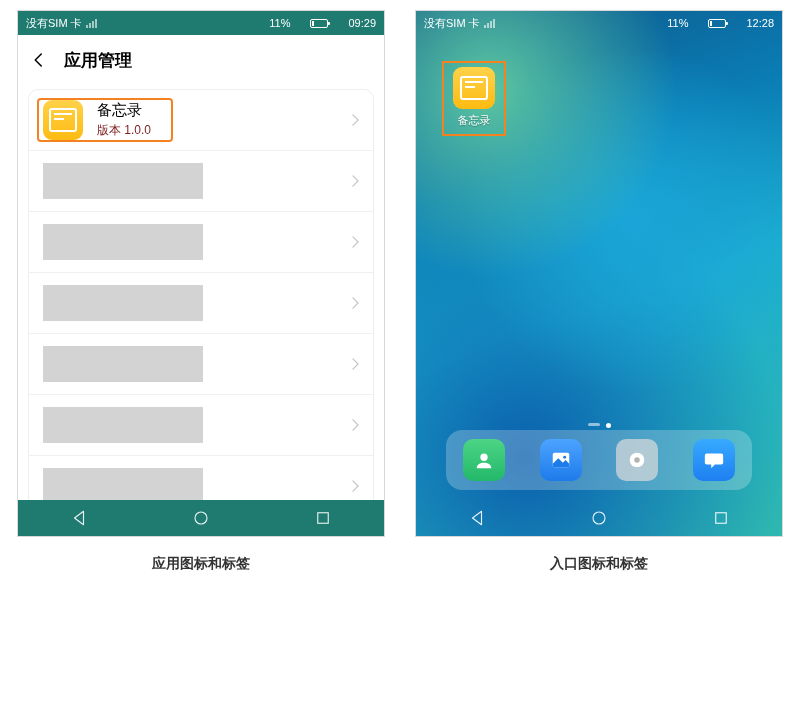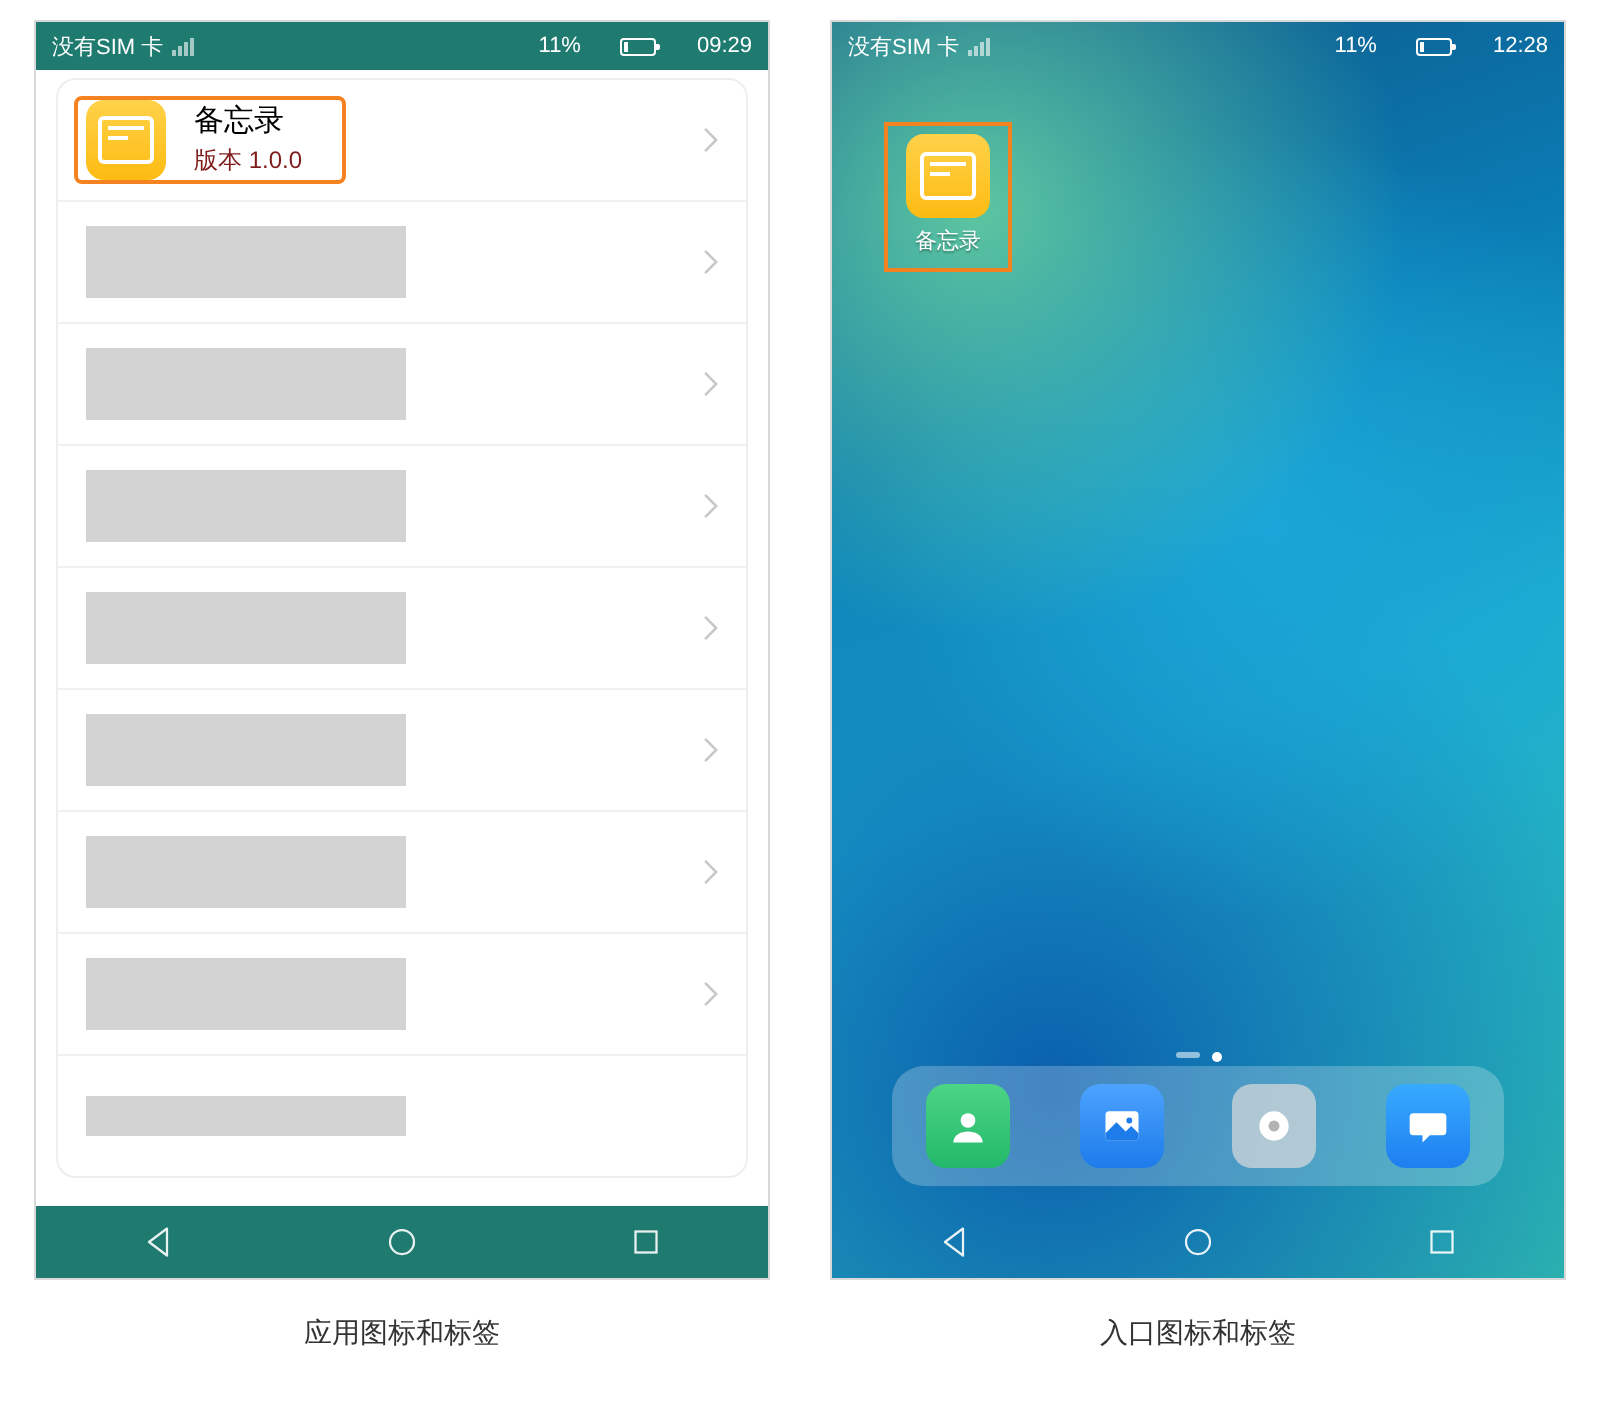--- a/index.html
+++ b/index.html
@@ -17,24 +17,25 @@
   }
   .screen-wrap {
     display: flex;
     flex-direction: column;
     align-items: center;
   }
   .caption {
     margin-top: 18px;
     font-size: 14px;
     color: #333;
+    font-weight: bold;
   }
   .phone {
     width: 368px;
-    height: 630px;
+    height: 527px;
     border: 1px solid #d8d8d8;
     box-sizing: border-box;
     position: relative;
     overflow: hidden;
     display: flex;
     flex-direction: column;
   }
   
   .statusbar {
     height: 24px;
@@ -178,20 +179,26 @@
         </div>
         <div class="sb-right">
           <span>11%</span>
           <span class="battery-icon">
               <span class="battery-fill"></span>
             </span>
           <span>09:29</span>
         </div>
       </div>
 
+      <div class="appbar">
+        <svg class="back-arrow" viewBox="0 0 24 24">
+            <path d="M15 4 L7 12 L15 20" stroke="#000" stroke-width="2" fill="none" stroke-linecap="round" stroke-linejoin="round"></path>
+          </svg>
+        <span class="appbar-title">应用管理</span>
+      </div>
 
       <div class="list-area">
         <div class="card">
           <div class="row">
             <div class="hl"></div>
             <div class="memo-icon">
                 <div class="memo-icon-inner"></div>
               </div>
             <div class="app-text">
               <span class="app-name">备忘录</span>

